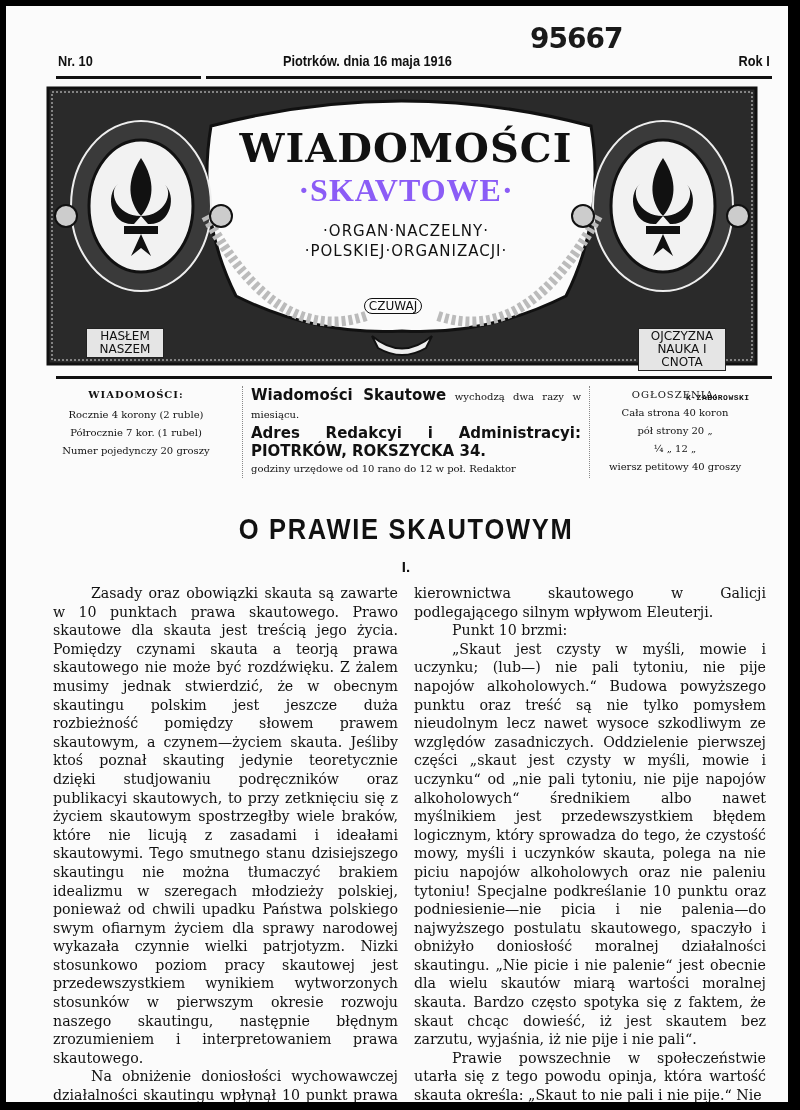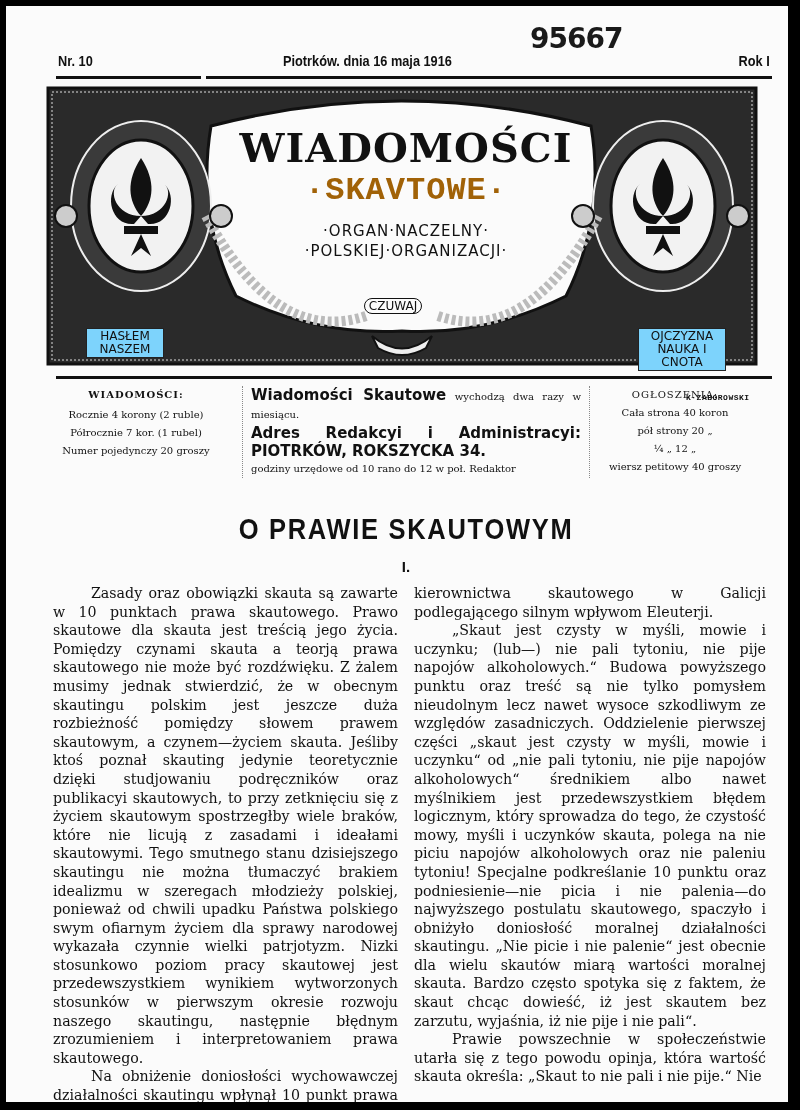--- a/index.html
+++ b/index.html
@@ -20,25 +20,25 @@
   .topline .stamp { position:absolute; left:472px; top:-26px; font-size:28px; font-family:"DejaVu Sans", sans-serif; font-weight:bold; letter-spacing:-1px; color:#1a1a1a; }
   .rule-top1 { position:absolute; top:70px; left:50px; width:145px; height:3px; background:#111; }
   .rule-top2 { position:absolute; top:70px; left:200px; width:566px; height:3px; background:#111; }
 
   
   .banner { position:absolute; top:80px; left:40px; width:712px; height:244px; }
   .banner svg { position:absolute; left:0; top:0; }
   .title1 { position:absolute; left:180px; top:38px; width:360px; text-align:center;
     font-family:"DejaVu Serif", serif; font-weight:bold; font-size:40px; letter-spacing:1px; color:#111; }
   .title2 { position:absolute; left:180px; top:86px; width:360px; text-align:center;
-    font-family:Liberation Mono, monospace; font-weight:bold; font-size:32px; letter-spacing:1px; color:#a16207; }
+    font-family:Liberation Serif, serif; font-weight:bold; font-size:32px; letter-spacing:1px; color:#8b5cf6; }
   .sub { position:absolute; left:190px; width:340px; text-align:center;
     font-family:"DejaVu Sans", sans-serif; font-size:15px; letter-spacing:1px; color:#111; }
   .sub1 { top:136px; } .sub2 { top:156px; } .sub3 { top:176px; }
-  .motto { position:absolute; font-family:"DejaVu Sans", sans-serif; font-size:12px; line-height:13px; color:#111; text-align:center; background:#7dd3fc; padding:1px 3px; border:1px solid #222; }
+  .motto { position:absolute; font-family:"DejaVu Sans", sans-serif; font-size:12px; line-height:13px; color:#111; text-align:center; background:#e5e5e5; padding:1px 3px; border:1px solid #222; }
   .motto-left { left:40px; top:242px; width:70px; }
   .motto-right { left:592px; top:242px; width:80px; }
   .czuwaj { position:absolute; left:318px; top:212px; width:56px; text-align:center; font-family:"DejaVu Sans", sans-serif; font-size:12px; background:#fbfbfb; border:1px solid #111; border-radius:8px; }
   .artist { position:absolute; left:640px; top:283px; font-family:Liberation Mono, monospace; font-weight:bold; font-size:8px; letter-spacing:0.5px;margin-top:24px; }
   .rule-mid { position:absolute; top:370px; left:50px; width:716px; height:3px; background:#111; }
 
   
   .info { position:absolute; top:380px; font-family:"DejaVu Serif", serif; font-size:10px; line-height:18px; color:#111; }
   .info-left { left:50px; width:160px; text-align:center; }
   .info-left .hdr { font-weight:bold; letter-spacing:1px; margin-bottom:2px; }
@@ -135,16 +135,17 @@
   <div class="headline">O PRAWIE SKAUTOWYM</div>
   <div class="roman">I.</div>
 
   <div class="col col-left">
     <p class="ind">Zasady oraz obowiązki skauta są zawarte w 10 punktach prawa skautowego. Prawo skautowe dla skauta jest treścią jego życia. Pomiędzy czynami skauta a teorją prawa skautowego nie może być rozdźwięku. Z żalem musimy jednak stwierdzić, że w obecnym skautingu polskim jest jeszcze duża rozbieżność pomiędzy słowem prawem skautowym, a czynem—życiem skauta. Jeśliby ktoś poznał skauting jedynie teoretycznie dzięki studjowaniu podręczników oraz publikacyi skautowych, to przy zetknięciu się z życiem skautowym spostrzegłby wiele braków, które nie licują z zasadami i ideałami skautowymi. Tego smutnego stanu dzisiejszego skautingu nie można tłumaczyć brakiem idealizmu w szeregach młodzieży polskiej, ponieważ od chwili upadku Państwa polskiego swym ofiarnym życiem dla sprawy narodowej wykazała czynnie wielki patrjotyzm. Nizki stosunkowo poziom pracy skautowej jest przedewszystkiem wynikiem wytworzonych stosunków w pierwszym okresie rozwoju naszego skautingu, następnie błędnym zrozumieniem i interpretowaniem prawa skautowego.</p>
     <p class="ind">Na obniżenie doniosłości wychowawczej działalności skautingu wpłynął 10 punkt prawa skautowego, który jest jedynie płodem wyższego</p>
   </div>
 
   <div class="col col-right">
     <p>kierownictwa skautowego w Galicji podlegającego silnym wpływom Eleuterji.</p>
+    <p class="ind">Punkt 10 brzmi:</p>
     <p class="ind">„Skaut jest czysty w myśli, mowie i uczynku; (lub—) nie pali tytoniu, nie pije napojów alkoholowych.“ Budowa powyższego punktu oraz treść są nie tylko pomysłem nieudolnym lecz nawet wysoce szkodliwym ze względów zasadniczych. Oddzielenie pierwszej części „skaut jest czysty w myśli, mowie i uczynku“ od „nie pali tytoniu, nie pije napojów alkoholowych“ średnikiem albo nawet myślnikiem jest przedewszystkiem błędem logicznym, który sprowadza do tego, że czystość mowy, myśli i uczynków skauta, polega na nie piciu napojów alkoholowych oraz nie paleniu tytoniu! Specjalne podkreślanie 10 punktu oraz podniesienie—nie picia i nie palenia—do najwyższego postulatu skautowego, spaczyło i obniżyło doniosłość moralnej działalności skautingu. „Nie picie i nie palenie“ jest obecnie dla wielu skautów miarą wartości moralnej skauta. Bardzo często spotyka się z faktem, że skaut chcąc dowieść, iż jest skautem bez zarzutu, wyjaśnia, iż nie pije i nie pali“.</p>
     <p class="ind">Prawie powszechnie w społeczeństwie utarła się z tego powodu opinja, która wartość skauta określa: „Skaut to nie pali i nie pije.“ Nie</p>
   </div>
 </div>
 
 </body></html>

